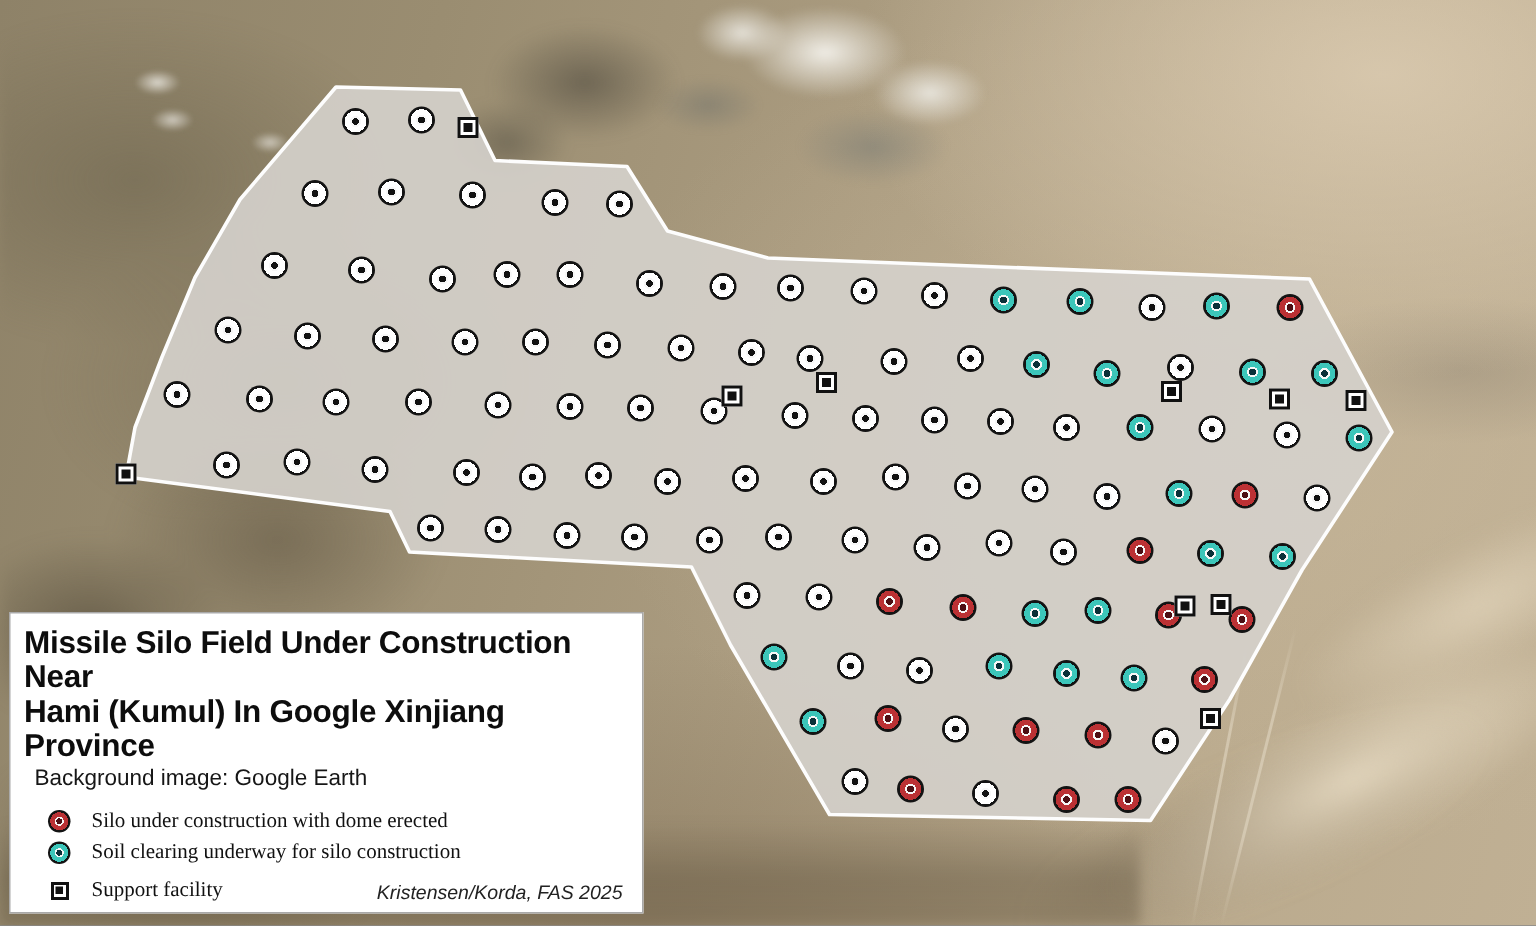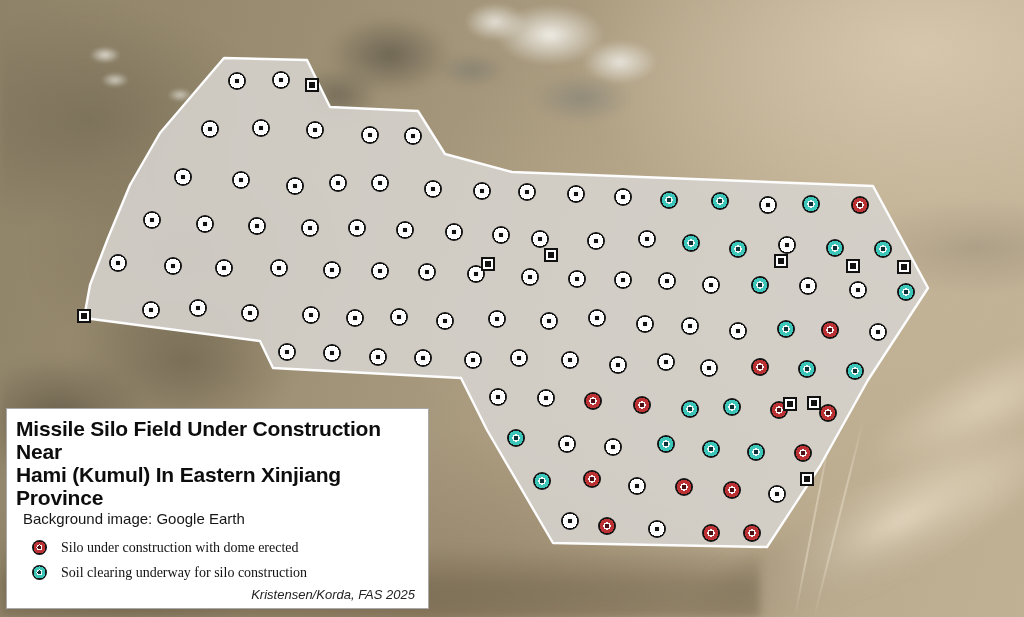--- a/index.html
+++ b/index.html
@@ -225,32 +225,40 @@
       <div class="mk-circle on-map" style="height: 18px; width: 18px; background: radial-gradient(circle closest-side, rgb(17, 17, 17) 0px, rgb(17, 17, 17) 2.3px, rgb(247, 247, 247) 2.3px, rgb(247, 247, 247) 3.6px, rgb(255, 255, 255) 3.6px, rgb(255, 255, 255) 7.2px, rgb(19, 19, 19) 7.2px, rgb(19, 19, 19) 9px); left: 570px; top: 521px;"></div>
       <div class="mk-circle on-map" style="height: 18px; width: 18px; background: radial-gradient(circle closest-side, rgb(78, 15, 20) 0px, rgb(78, 15, 20) 2.3px, rgb(247, 247, 247) 2.3px, rgb(247, 247, 247) 3.6px, rgb(187, 49, 52) 3.6px, rgb(187, 49, 52) 7.2px, rgb(19, 19, 19) 7.2px, rgb(19, 19, 19) 9px); left: 607px; top: 526px;"></div>
       <div class="mk-circle on-map" style="height: 18px; width: 18px; background: radial-gradient(circle closest-side, rgb(17, 17, 17) 0px, rgb(17, 17, 17) 2.3px, rgb(247, 247, 247) 2.3px, rgb(247, 247, 247) 3.6px, rgb(255, 255, 255) 3.6px, rgb(255, 255, 255) 7.2px, rgb(19, 19, 19) 7.2px, rgb(19, 19, 19) 9px); left: 657px; top: 529px;"></div>
       <div class="mk-circle on-map" style="height: 18px; width: 18px; background: radial-gradient(circle closest-side, rgb(78, 15, 20) 0px, rgb(78, 15, 20) 2.3px, rgb(247, 247, 247) 2.3px, rgb(247, 247, 247) 3.6px, rgb(187, 49, 52) 3.6px, rgb(187, 49, 52) 7.2px, rgb(19, 19, 19) 7.2px, rgb(19, 19, 19) 9px); left: 711px; top: 533px;"></div>
       <div class="mk-circle on-map" style="height: 18px; width: 18px; background: radial-gradient(circle closest-side, rgb(78, 15, 20) 0px, rgb(78, 15, 20) 2.3px, rgb(247, 247, 247) 2.3px, rgb(247, 247, 247) 3.6px, rgb(187, 49, 52) 3.6px, rgb(187, 49, 52) 7.2px, rgb(19, 19, 19) 7.2px, rgb(19, 19, 19) 9px); left: 752px; top: 533px;"></div>
     </div>
 
   <div id="legend">
     <div id="legend-title">
       <div>Missile Silo Field Under Construction Near</div>
-      <div>Hami (Kumul) In Eastern Xinjiang Province</div>
+      <div>Hami (Kumul) In Google Xinjiang Province</div>
     </div>
     <div class="info-line">Background image: Google Earth</div>
     <div id="legend-items">
         <div class="legend-row">
           <div class="swatch">
             <div class="mk-circle in-legend" style="height: 15px; width: 15px; background: radial-gradient(circle closest-side, rgb(78, 15, 20) 0px, rgb(78, 15, 20) 2px, rgb(247, 247, 247) 2px, rgb(247, 247, 247) 3px, rgb(187, 49, 52) 3px, rgb(187, 49, 52) 6px, rgb(19, 19, 19) 6px, rgb(19, 19, 19) 7.5px);"></div>
           </div>
           <div class="legend-label">Silo under construction with dome erected</div>
         </div>
         <div class="legend-row">
           <div class="swatch">
             <div class="mk-circle in-legend" style="height: 15px; width: 15px; background: radial-gradient(circle closest-side, rgb(10, 48, 56) 0px, rgb(10, 48, 56) 2px, rgb(247, 247, 247) 2px, rgb(247, 247, 247) 3px, rgb(60, 198, 186) 3px, rgb(60, 198, 186) 6px, rgb(19, 19, 19) 6px, rgb(19, 19, 19) 7.5px);"></div>
           </div>
           <div class="legend-label">Soil clearing underway for silo construction</div>
         </div>
+        <div class="legend-row">
+          <div class="swatch">
+            <div class="mk-square in-legend" style="height: 8px; width: 8px; border: 2px solid rgb(17, 17, 17); background: rgb(255, 255, 255);">
+              <div style="height: 4.5px; width: 4.5px; background: rgb(17, 17, 17);"></div>
+            </div>
+          </div>
+          <div class="legend-label">Support facility</div>
+        </div>
       </div>
     <div id="attribution">Kristensen/Korda, FAS 2025</div>
   </div>
 </div>
 
 </body></html>

